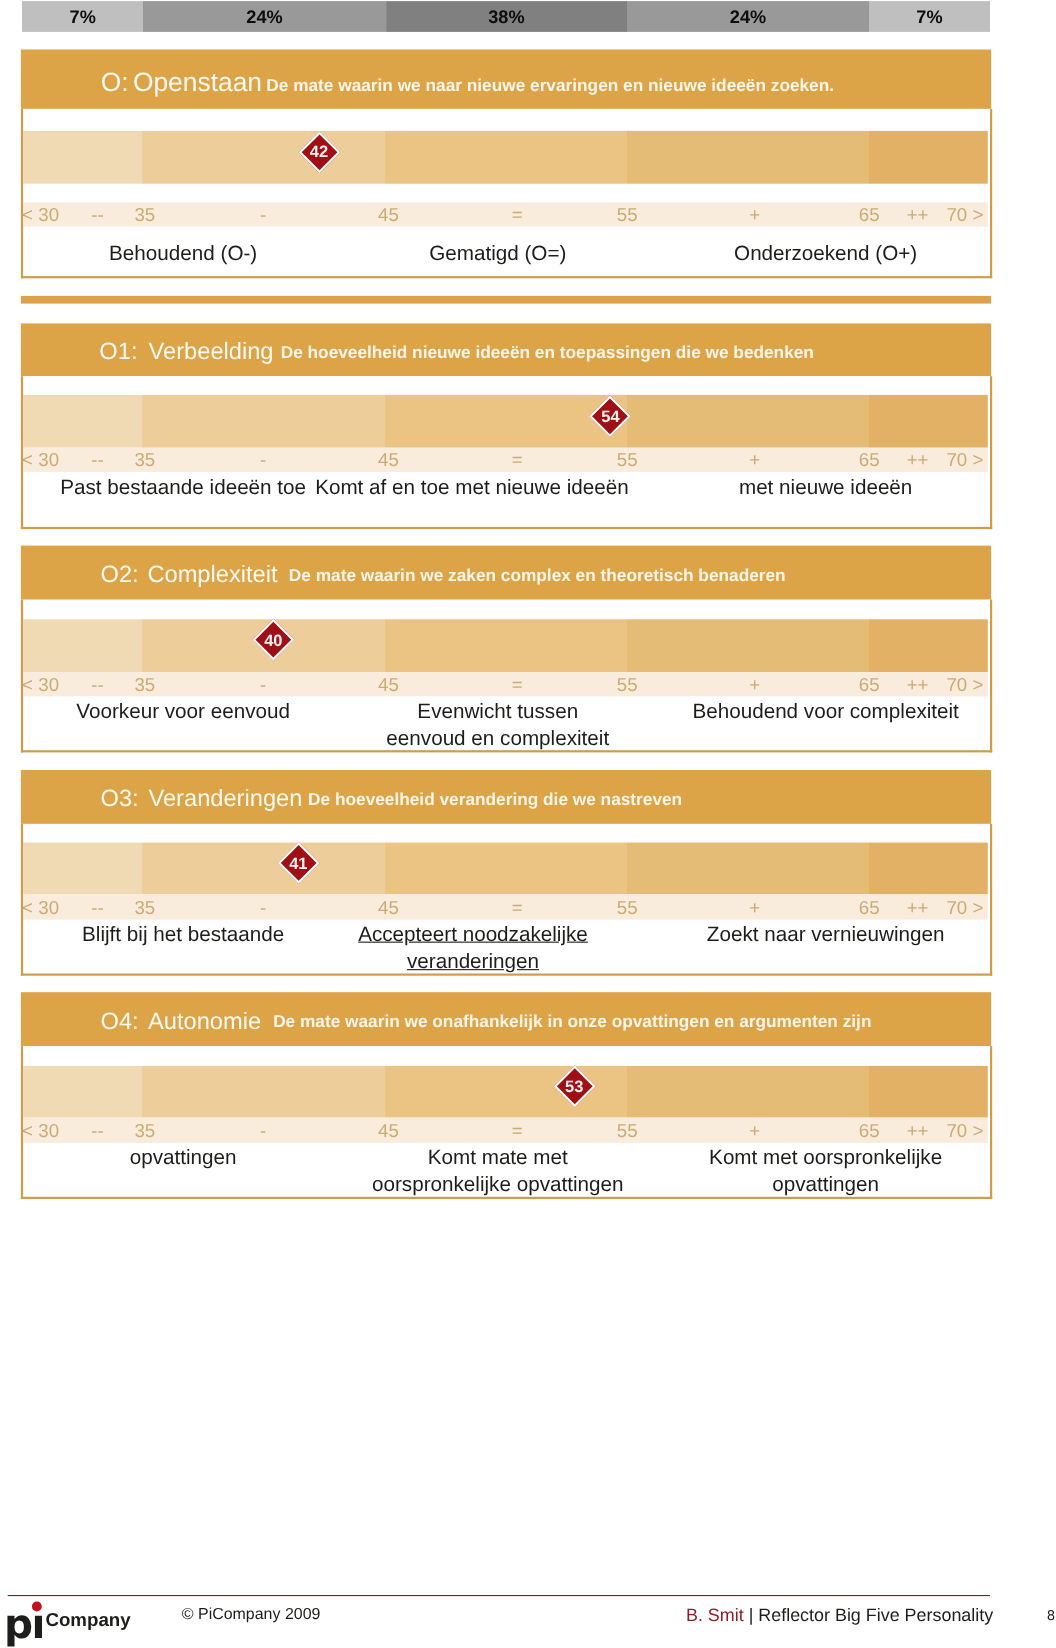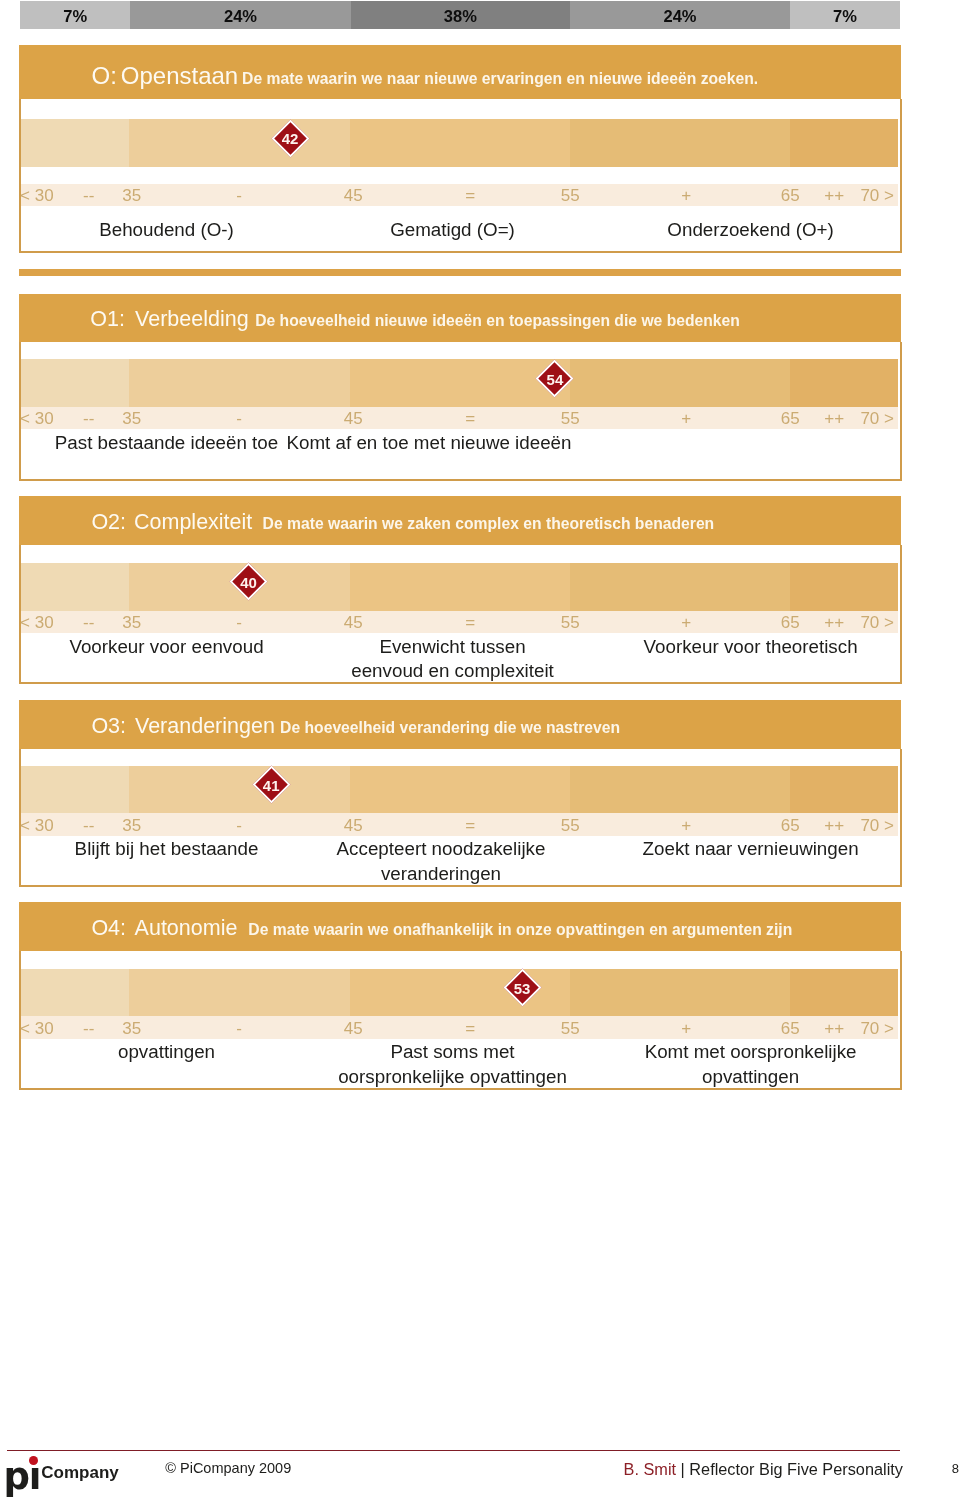--- a/index.html
+++ b/index.html
@@ -140,20 +140,21 @@
             <span style="left: 856.2px;">70 &gt;</span>
           </div>
         <div class="labels" style="top:88.79999999999998px">
             <div style="left: 145.5px; width: 320px;">
               <div>Past bestaande ideeën toe</div>
             </div>
             <div style="left: 408px; width: 320px;">
               <div>Komt af en toe met nieuwe ideeën</div>
             </div>
             <div style="left: 729.6px; width: 320px;">
+              <div>met nieuwe ideeën</div>
             </div>
           </div>
         <div class="marker" style="left:533.9px;top:17.099999999999987px">
           <div class="dia"></div>
           <div class="num">54</div>
         </div>
       </div>
       </div>
       <div class="block" style="top: 496.4px;">
       <div class="blkhead" style="height:59px">
@@ -184,21 +185,21 @@
           </div>
         <div class="labels" style="top:89.20000000000005px">
             <div style="left: 145.5px; width: 320px;">
               <div>Voorkeur voor eenvoud</div>
             </div>
             <div style="left: 431.5px; width: 320px;">
               <div>Evenwicht tussen</div>
               <div>eenvoud en complexiteit</div>
             </div>
             <div style="left: 729.6px; width: 320px;">
-              <div>Voorkeur voor theoretisch</div>
+              <div>Behoudend voor complexiteit</div>
             </div>
           </div>
         <div class="marker" style="left:227.5px;top:17.300000000000068px">
           <div class="dia"></div>
           <div class="num">40</div>
         </div>
       </div>
       </div>
       <div class="block" style="top: 699.5px;">
       <div class="blkhead" style="height:49px">
@@ -224,21 +225,21 @@
             <span style="left: 549.2px;">55</span>
             <span style="left: 665.2px;">+</span>
             <span style="left: 769.2px;">65</span>
             <span style="left: 813.2px;">++</span>
             <span style="left: 856.2px;">70 &gt;</span>
           </div>
         <div class="labels" style="top:88.79999999999995px">
             <div style="left: 145.5px; width: 320px;">
               <div>Blijft bij het bestaande</div>
             </div>
-            <div style="left: 420px; width: 320px;">
+            <div style="left: 409px; width: 320px; text-decoration: underline;">
               <div>Accepteert noodzakelijke</div>
               <div>veranderingen</div>
             </div>
             <div style="left: 729.6px; width: 320px;">
               <div>Zoekt naar vernieuwingen</div>
             </div>
           </div>
         <div class="marker" style="left:250.2px;top:17.100000000000023px">
           <div class="dia"></div>
           <div class="num">41</div>
@@ -270,21 +271,21 @@
             <span style="left: 665.2px;">+</span>
             <span style="left: 769.2px;">65</span>
             <span style="left: 813.2px;">++</span>
             <span style="left: 856.2px;">70 &gt;</span>
           </div>
         <div class="labels" style="top:88.89999999999998px">
             <div style="left: 145.5px; width: 320px;">
               <div>opvattingen</div>
             </div>
             <div style="left: 431.5px; width: 320px;">
-              <div>Past soms met</div>
+              <div>Komt mate met</div>
               <div>oorspronkelijke opvattingen</div>
             </div>
             <div style="left: 729.6px; width: 320px;">
               <div>Komt met oorspronkelijke</div>
               <div>opvattingen</div>
             </div>
           </div>
         <div class="marker" style="left:501px;top:17.200000000000045px">
           <div class="dia"></div>
           <div class="num">53</div>

